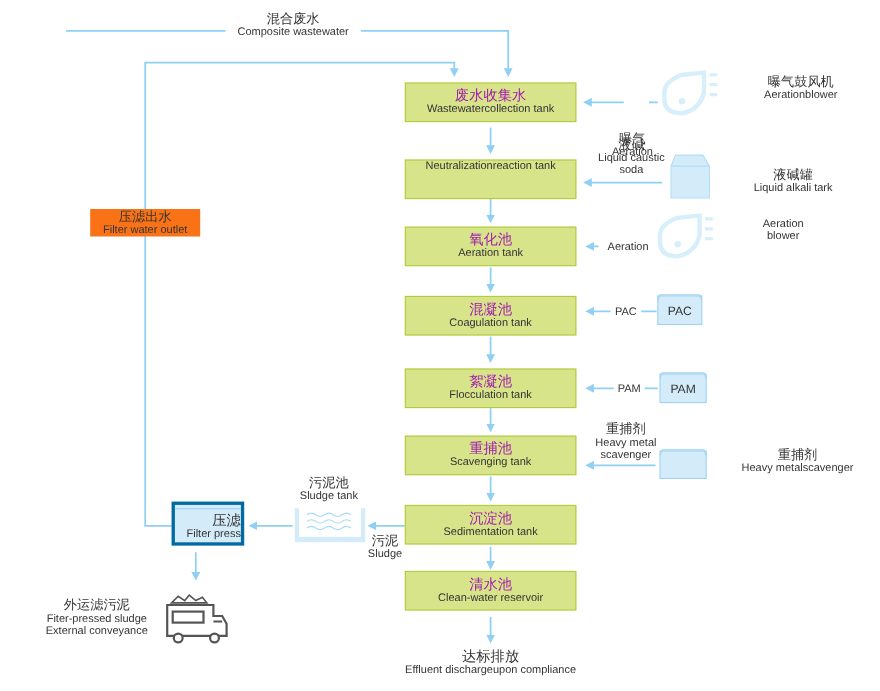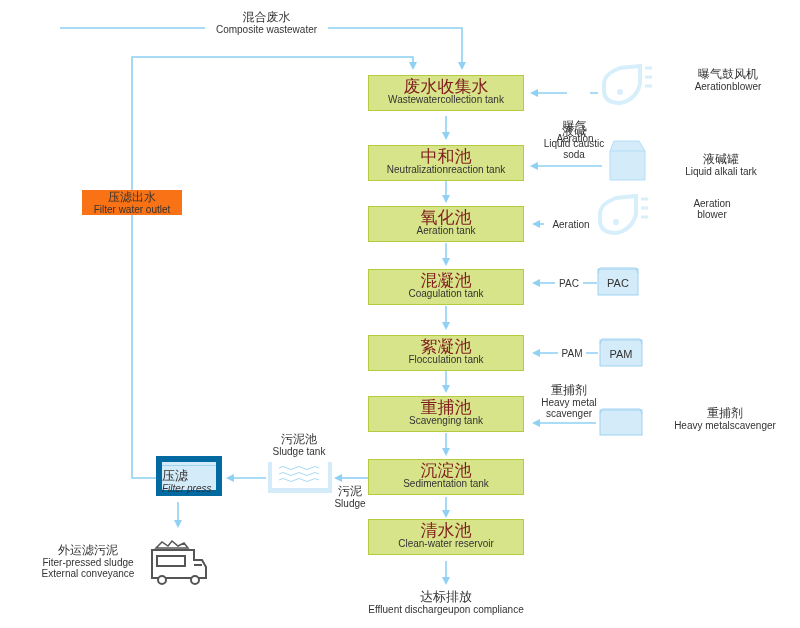--- a/index.html
+++ b/index.html
@@ -1,28 +1,28 @@
 <!DOCTYPE html>
 <html><head>
 <meta charset="utf-8">
 <style>
   html, body { margin: 0; padding: 0; background: #ffffff; }
   body { width: 800px; height: 628px; position: relative; overflow: hidden;
          font-family: "Liberation Sans", "DejaVu Sans", sans-serif; color: #333333; }
   svg.lines { position: absolute; left: 0; top: 0; width: 800px; height: 628px; }
   .tank { position: absolute; left: 368px; width: 156px; height: 36px; background: #d8e48a;
           border: 1px solid #b5cb3f; box-sizing: border-box; text-align: center; }
-  .tank .zh { font-size: 17px; line-height: 15px; margin-top: 3px; color: #7f1d1d; }
+  .tank .zh { font-size: 13px; line-height: 15px; margin-top: 3px; color: #a21caf; }
   .tank .en { font-size: 10px; line-height: 12px; color: #333; }
   .lbl { position: absolute; text-align: center; color: #333; }
   .lbl .zh { font-size: 12px; line-height: 14px; }
   .lbl .en { font-size: 10px; line-height: 11px; }
   .lbl-left { text-align: center; }
-  .box-blue { position: absolute; background: #d4ebf9; border: 6px solid #0369a1; box-sizing: border-box;
-              text-align: left; font-size: 11px; color: #333; }
+  .box-blue { position: absolute; background: #d4ebf9; border: 3px solid #0369a1; box-sizing: border-box;
+              text-align: right; font-size: 11px; color: #333; }
 </style>
 </head>
 <body>
 
 <svg class="lines" viewBox="0 0 800 628">
   <defs>
     <marker id="ah" markerWidth="8" markerHeight="8" refX="4" refY="4" orient="auto" markerUnits="userSpaceOnUse">
       <path d="M0,0 L8,4 L0,8 z" fill="#8fd0f3"></path>
     </marker>
   </defs>
@@ -111,21 +111,20 @@
 <div class="lbl" style="left:82px; top:190px; width:100px; background:#f97316;">
   <div class="zh">压滤出水</div>
   <div class="en">Filter water outlet</div>
 </div>
 
 <div class="tank" style="top:75px;">
   <div class="zh">废水收集水</div>
   <div class="en">Wastewatercollection tank</div>
 </div>
 <div class="tank" style="top:145px;">
-  <div class="zh">中和池</div>
   <div class="en">Neutralizationreaction  tank</div>
 </div>
 <div class="tank" style="top:206px;">
   <div class="zh">氧化池</div>
   <div class="en">Aeration tank</div>
 </div>
 <div class="tank" style="top:269px;">
   <div class="zh">混凝池</div>
   <div class="en">Coagulation tank</div>
 </div>
@@ -195,21 +194,21 @@
   <div class="en">Sludge</div>
 </div>
 <div class="lbl" style="left:262px; top:432px; width:74px;">
   <div class="zh">污泥池</div>
   <div class="en">Sludge tank</div>
 </div>
 
 <div class="box-blue" style="left:156px; top:456px; width:66px; height:40px;">
   <div style="border-bottom:1px solid #9fd3f2; height:3px;"></div>
   <div class="zh" style="font-size:13px; line-height:15px; margin-top:2px;">压滤</div>
-  <div class="en" style="font-size:10px; line-height:12px;font-style:italic;">Filter press</div>
+  <div class="en" style="font-size:10px; line-height:12px;">Filter press</div>
 </div>
 
 <div class="lbl" style="right:652px; top:543px; width:120px; text-align:right;">
   <div class="zh" style="text-align:center;">外运滤污泥</div>
   <div class="en" style="text-align:center;">Fiter-pressed sludge</div>
   <div class="en" style="text-align:center;">External  conveyance</div>
 </div>
 
 <div class="lbl" style="left:346px; top:589px; width:200px;">
   <div class="zh" style="font-size:13px; line-height:15px;">达标排放</div>

